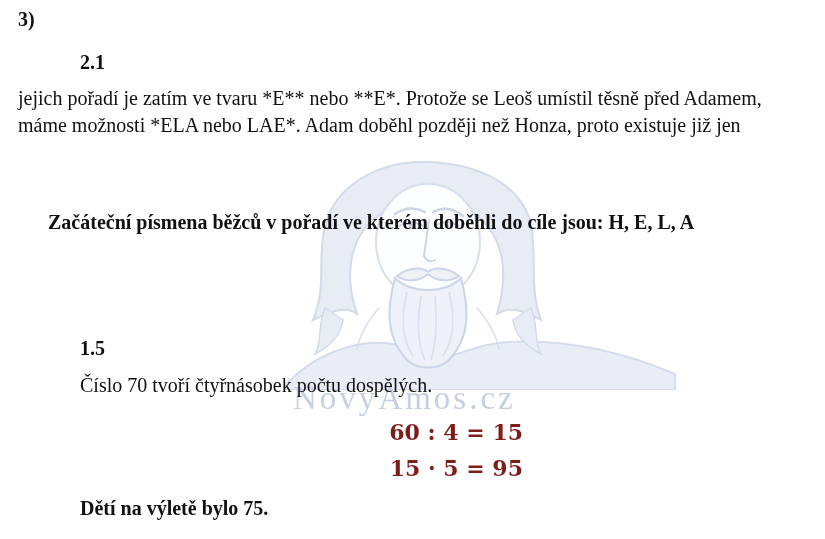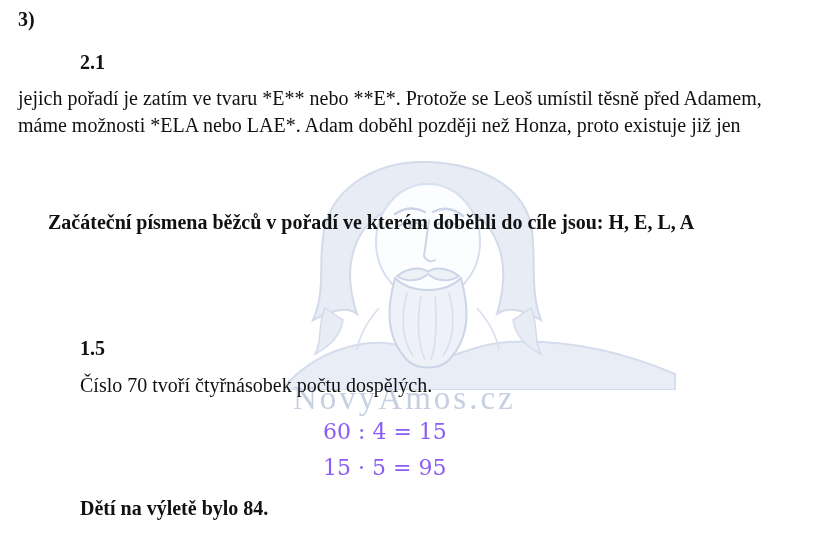--- a/index.html
+++ b/index.html
@@ -24,23 +24,24 @@
     font-size: 20px;
     line-height: 27px;
   }
   .boldline {
     font-size: 20px;
     font-weight: bold;
   }
   .equation {
     font-family: "DejaVu Serif", serif;
     font-size: 22px;
-    color: #8b5cf6;
+    color: #7f1d1d;
     width: 200px;
-    text-align: left;
+    text-align: right;
+    font-weight: bold;
   }
   .watermark-wrap {
     position: absolute;
     left: 283px;
     top: 158px;
     width: 395px;
     height: 232px;
     z-index: 0;
     pointer-events: none;
   }
@@ -111,15 +112,15 @@
   <div class="abs boldline" style="left:18px; top:211px;margin-left:30px;">Začáteční písmena běžců v pořadí ve kterém doběhli do cíle jsou: H, E, L, A</div>
 
   <div class="abs heading" style="left:80px; top:337px;">1.5</div>
 
   <div class="abs bodytext" style="left:80px; top:372px;">Číslo 70 tvoří čtyřnásobek počtu dospělých.</div>
 
   <div class="abs equation" style="left:323px; top:419px;">60 : 4 = 15</div>
 
   <div class="abs equation" style="left:323px; top:455px;">15 · 5 = 95</div>
 
-  <div class="abs boldline" style="left:80px; top:497px;">Dětí na výletě bylo 84.</div>
+  <div class="abs boldline" style="left:80px; top:497px;">Dětí na výletě bylo 75.</div>
 
 </div>
 
 </body></html>

